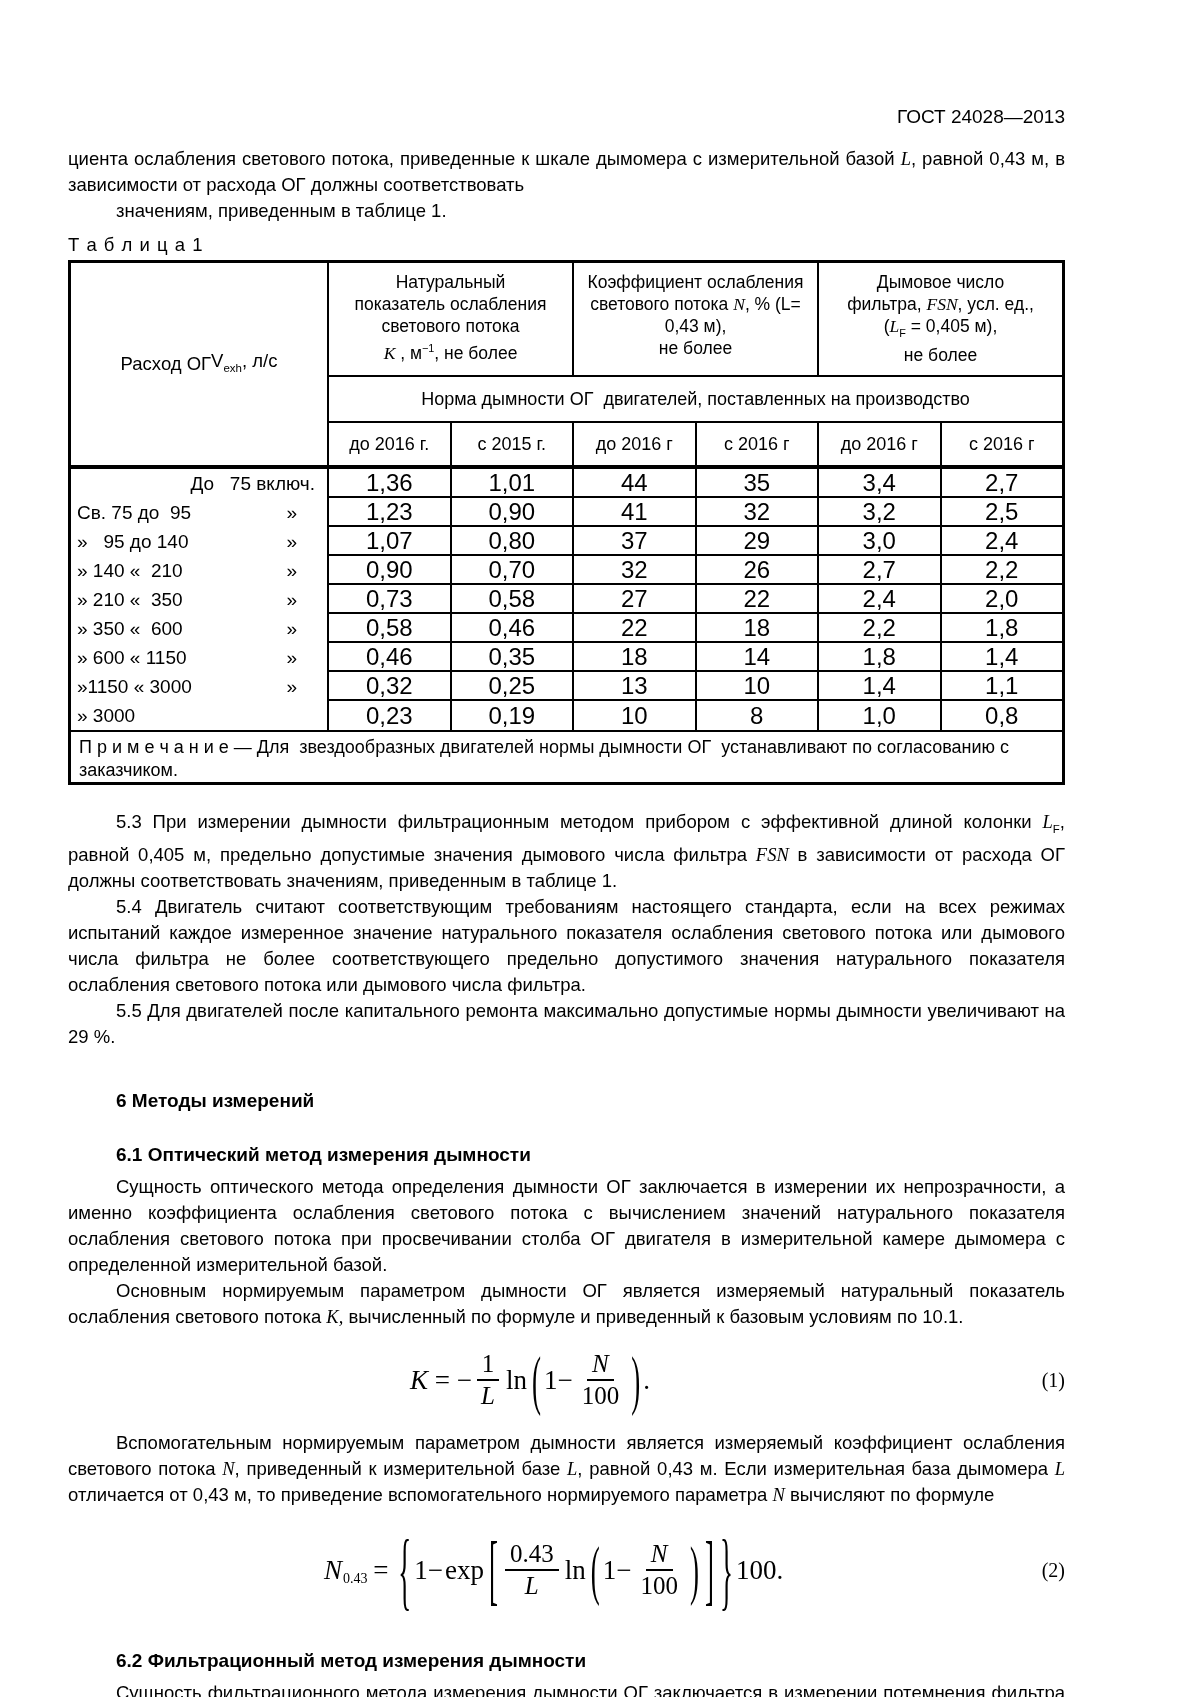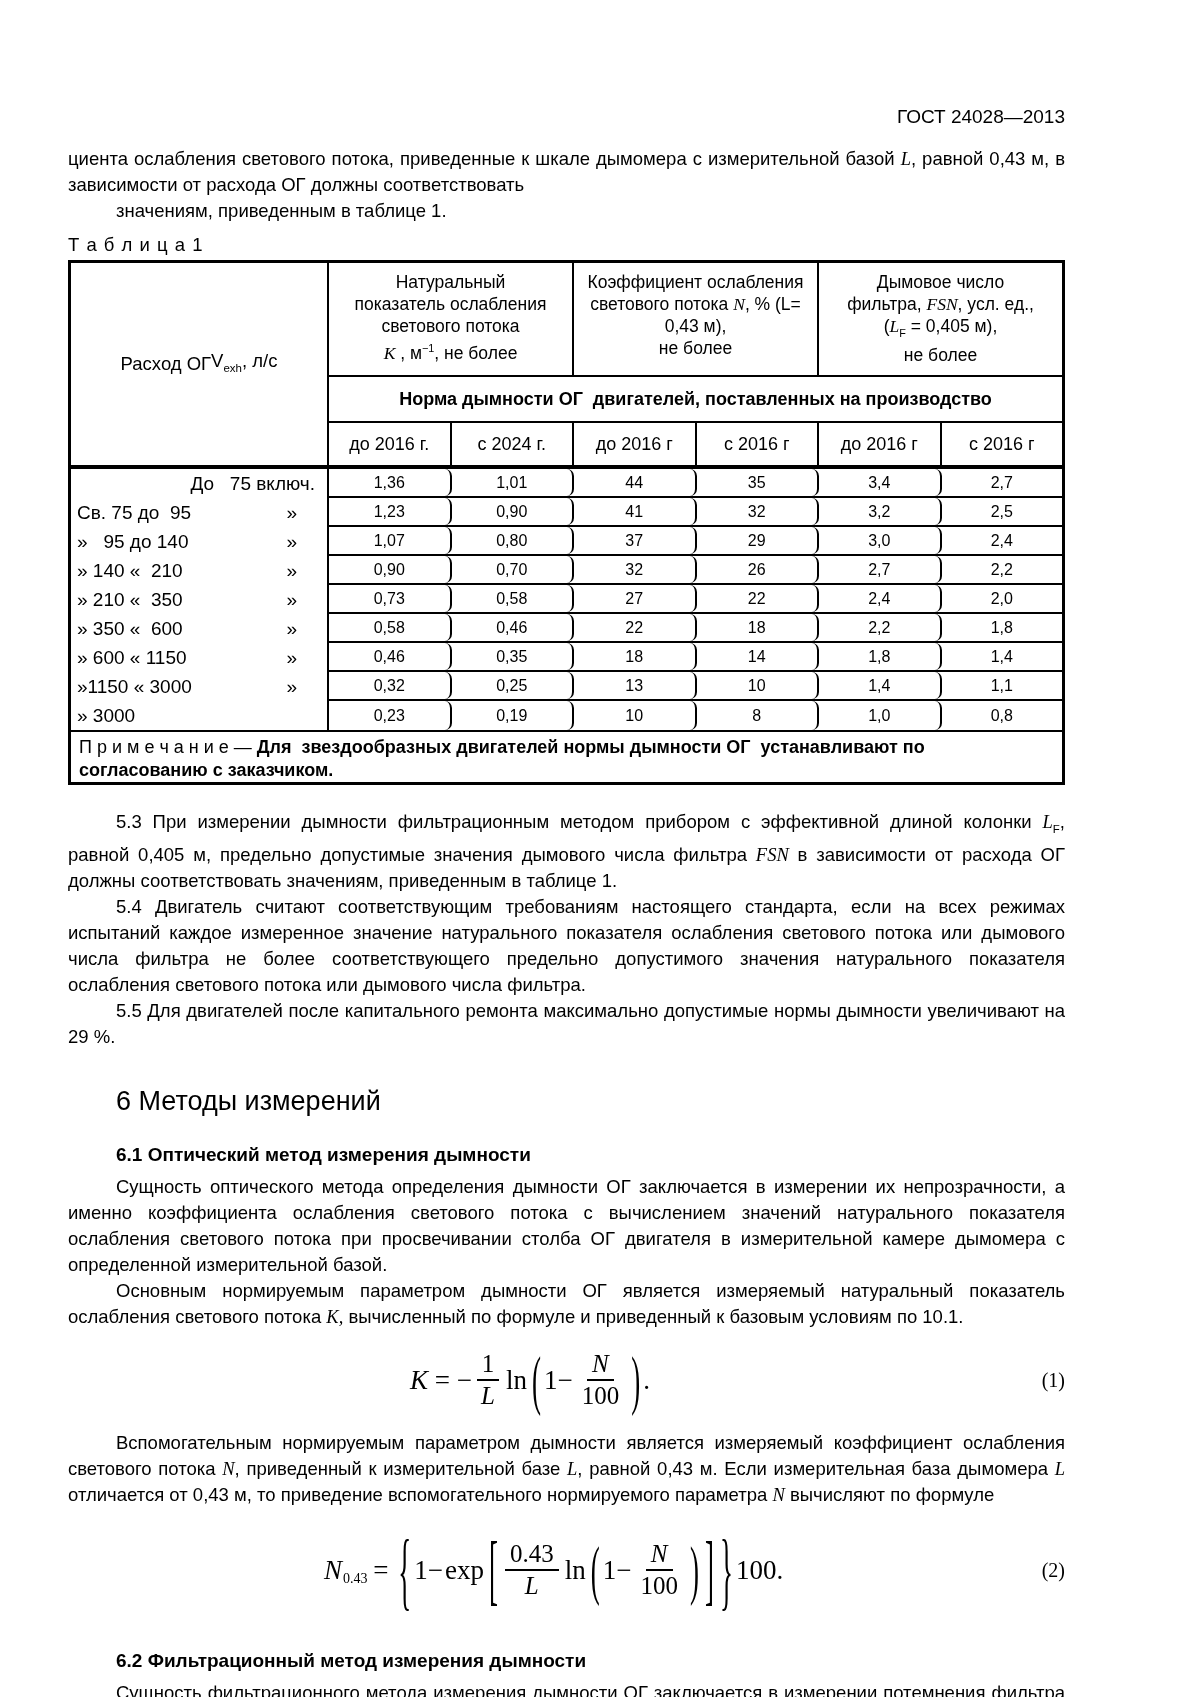--- a/index.html
+++ b/index.html
@@ -10,21 +10,21 @@
     font-family:"Liberation Sans", sans-serif; font-size:18.5px; line-height:26px;
     padding:104px 135px 0 68px; overflow:hidden;
   }
   .doc-header { text-align:right; font-weight:normal; font-size:19px; margin-bottom:16px; }
   .para { text-align:justify; }
   .indent { text-indent:48px; }
   .var { font-family:"Liberation Serif", serif; font-style:italic; }
   sub { font-size:0.62em; }
   sup { font-size:0.62em; }
   .pre { white-space:pre; }
-  .prew { white-space:pre-wrap;font-weight:bold; }
+  .prew { white-space:pre-wrap; }
 
   
   .tbl-caption { margin-top:8px; font-size:18.5px; letter-spacing:1px; }
   .tbl { border:3px solid #000; margin-top:2px; }
   .tbl-head { display:flex; }
   .stub-cell { width:258px; border-right:2px solid #000; display:flex; flex-direction:row;
                justify-content:center; align-items:center; text-align:center; line-height:24px; }
   .head-right { flex:1; display:flex; flex-direction:column; }
   .group-row { display:flex; height:112px; }
   .group { flex:1; border-right:2px solid #000; text-align:center; font-size:17.5px;
@@ -39,27 +39,27 @@
   .dbl-line { height:3px; border-top:2px solid #000; border-bottom:2px solid #000; }
   .tbl-body { display:flex; }
   .stub-col { width:258px; border-right:2px solid #000; display:flex; flex-direction:column; }
   .stub-row { height:29px; display:flex; align-items:center; justify-content:space-between;
               padding:0 30px 0 6px; font-size:19px; }
   .stub-row.right { justify-content:flex-end; padding-right:12px; }
   .grid-col { flex:1; display:flex; flex-direction:column; }
   .grid-row { height:29px; display:flex; border-bottom:2px solid #000; }
   .grid-row:last-child { border-bottom:none; }
   .cell { flex:1; border-right:2px solid #000; display:flex; align-items:center;
-          justify-content:center; font-size:16px;border-radius:7px; }
+          justify-content:center; font-size:24px; }
   .cell:last-child { border-right:none; }
   .note-row { border-top:2px solid #000; padding:4px 8px 0 8px; font-size:18px; line-height:23px; }
 
   
   .s53 { margin-top:24px; }
-  .h1x { font-weight:normal; font-size:27px; padding-left:48px; margin-top:38px; }
+  .h1x { font-weight:bold; font-size:19px; padding-left:48px; margin-top:38px; }
   .h2x { font-weight:bold; font-size:19px; padding-left:48px; margin-top:28px; }
   .after-h { margin-top:6px; }
 
   
   .formula { display:flex; align-items:center; height:92px; margin:4px 0; }
   .f-body { font-family:"Liberation Serif", serif; font-size:27px; display:flex; align-items:center; }
   .f1-off { margin-left:342px; }
   .f2-off { margin-left:256px; }
   .f-tag { margin-left:auto; font-family:"Liberation Serif", serif; font-size:20px; }
   .frac { display:inline-flex; flex-direction:column; align-items:center; margin:0 4px; font-size:25px; line-height:30px; }
@@ -107,21 +107,21 @@
           <div class="group">
             <span>Дымовое число</span><br>
             <span>фильтра, </span><i class="var">FSN</i><span>, усл. ед.,</span><br>
             <span>(</span><i class="var">L</i><sub>F</sub><span> = 0,405 м),</span><br>
             <span>не более</span>
           </div>
         </div>
         <div class="norm-row prew">Норма дымности ОГ  двигателей, поставленных на производство</div>
         <div class="years-row" id="years-row">
             <div class="year-cell">до 2016 г.</div>
-            <div class="year-cell">с 2024 г.</div>
+            <div class="year-cell">с 2015 г.</div>
             <div class="year-cell">до 2016 г</div>
             <div class="year-cell">с 2016 г</div>
             <div class="year-cell">до 2016 г</div>
             <div class="year-cell">с 2016 г</div>
           </div>
       </div>
     </div>
     <div class="dbl-line"></div>
     <div class="tbl-body">
       <div class="stub-col" id="stub-col">

